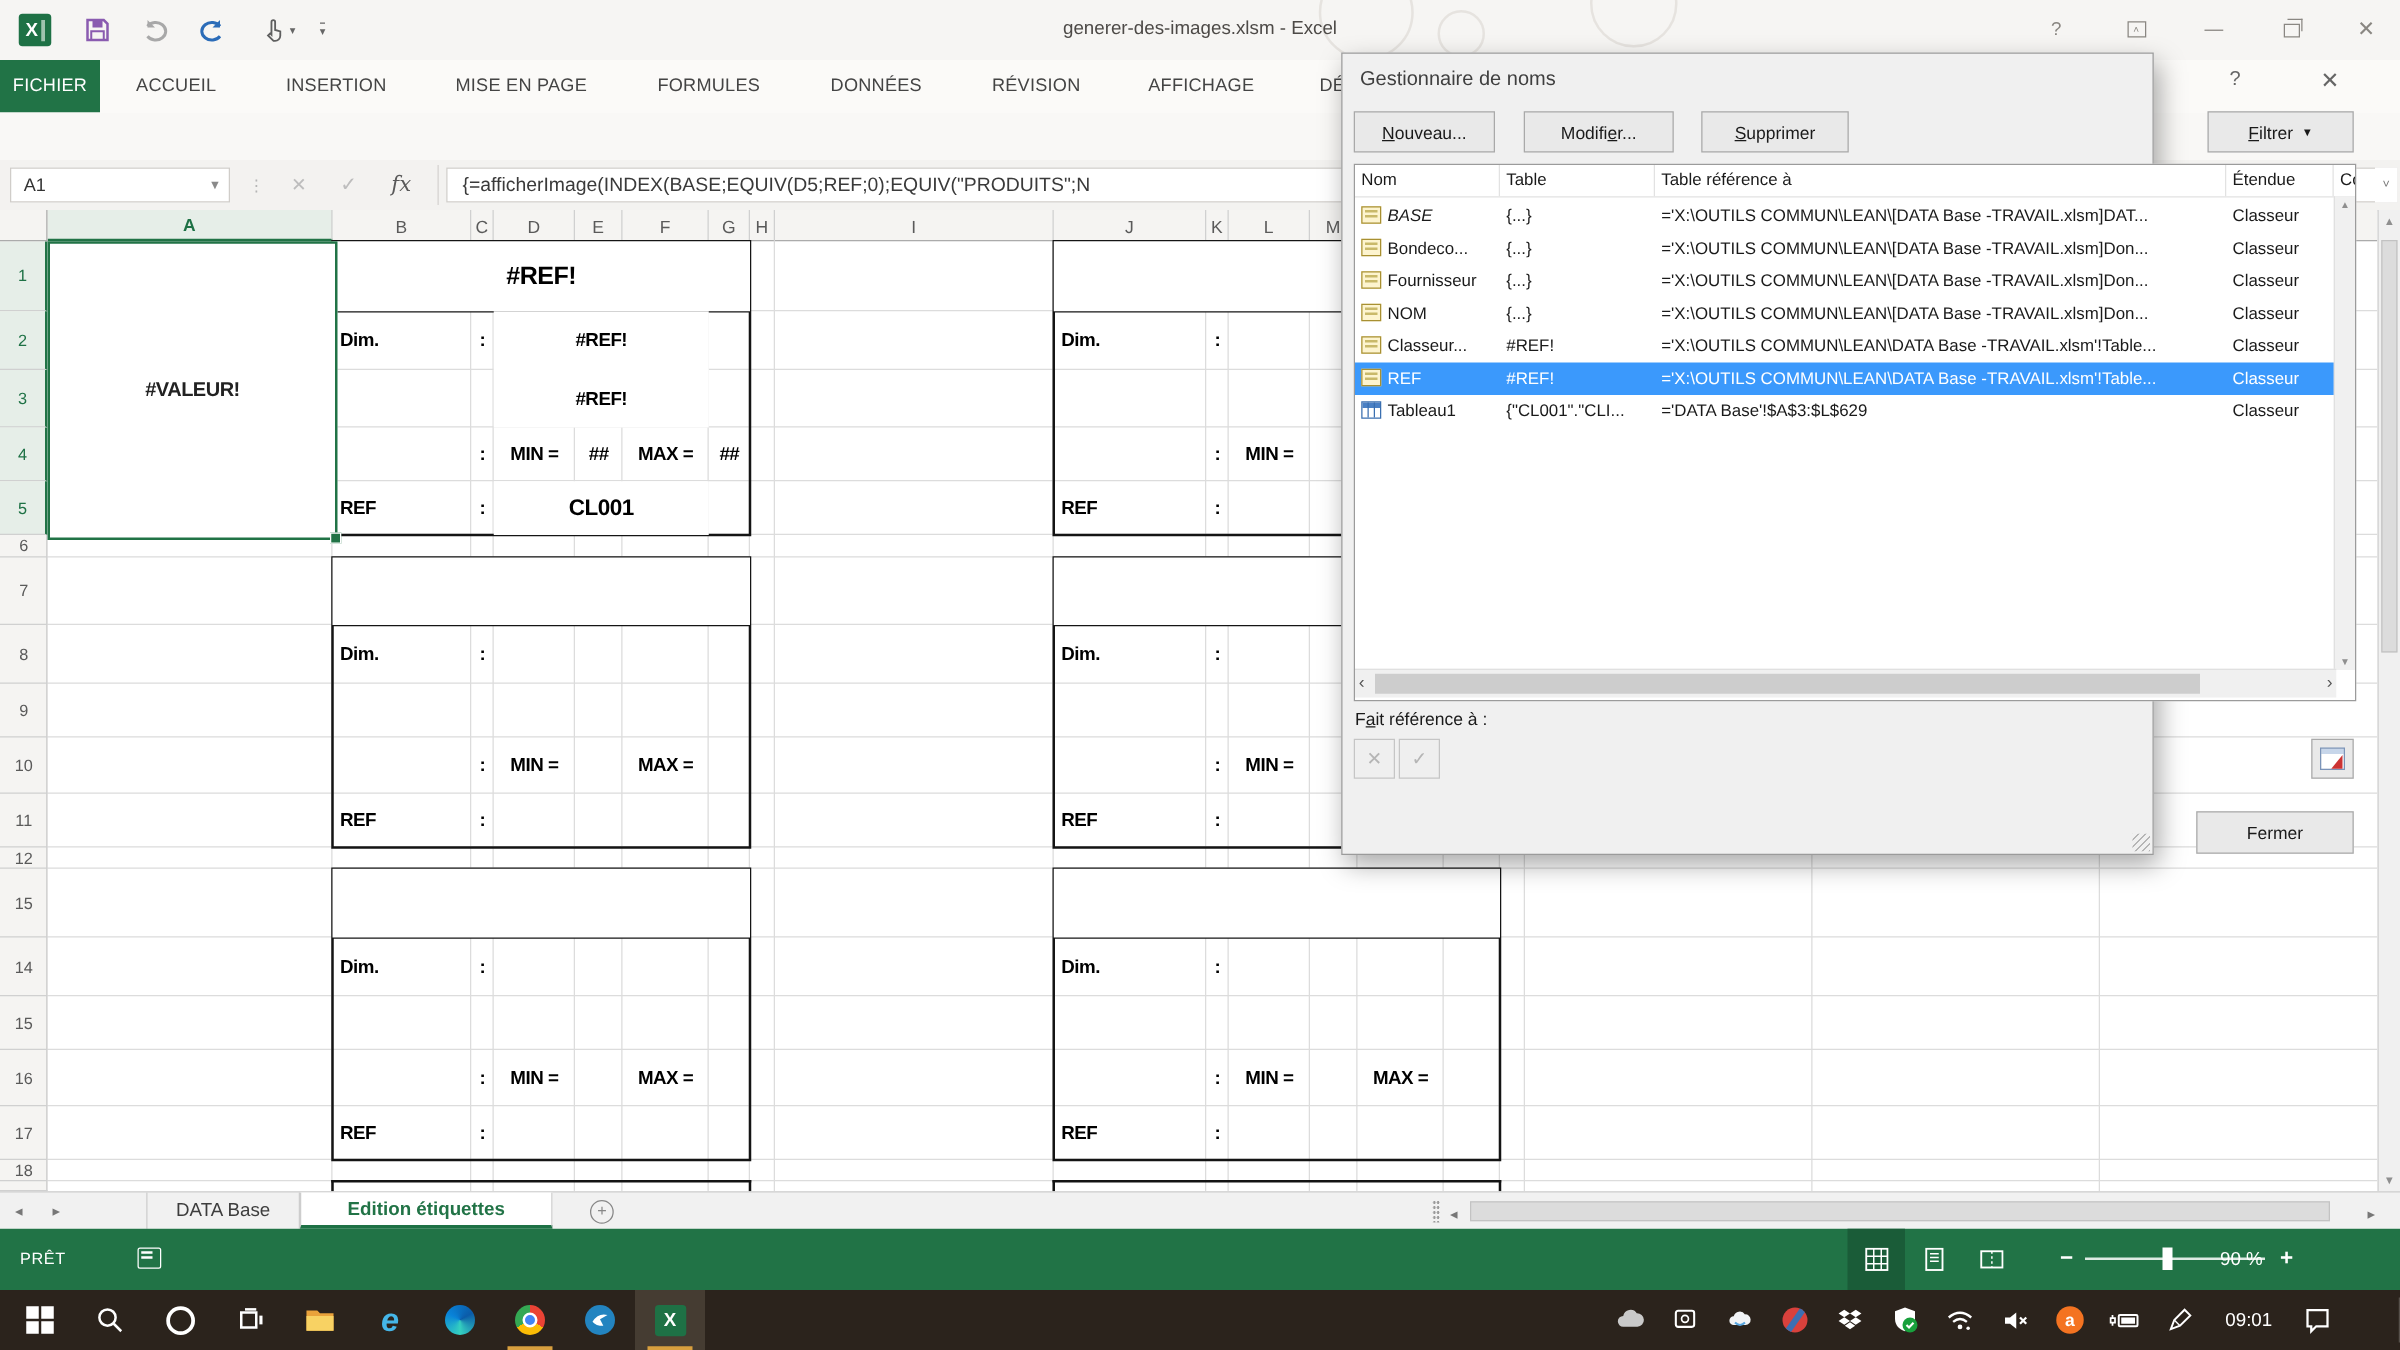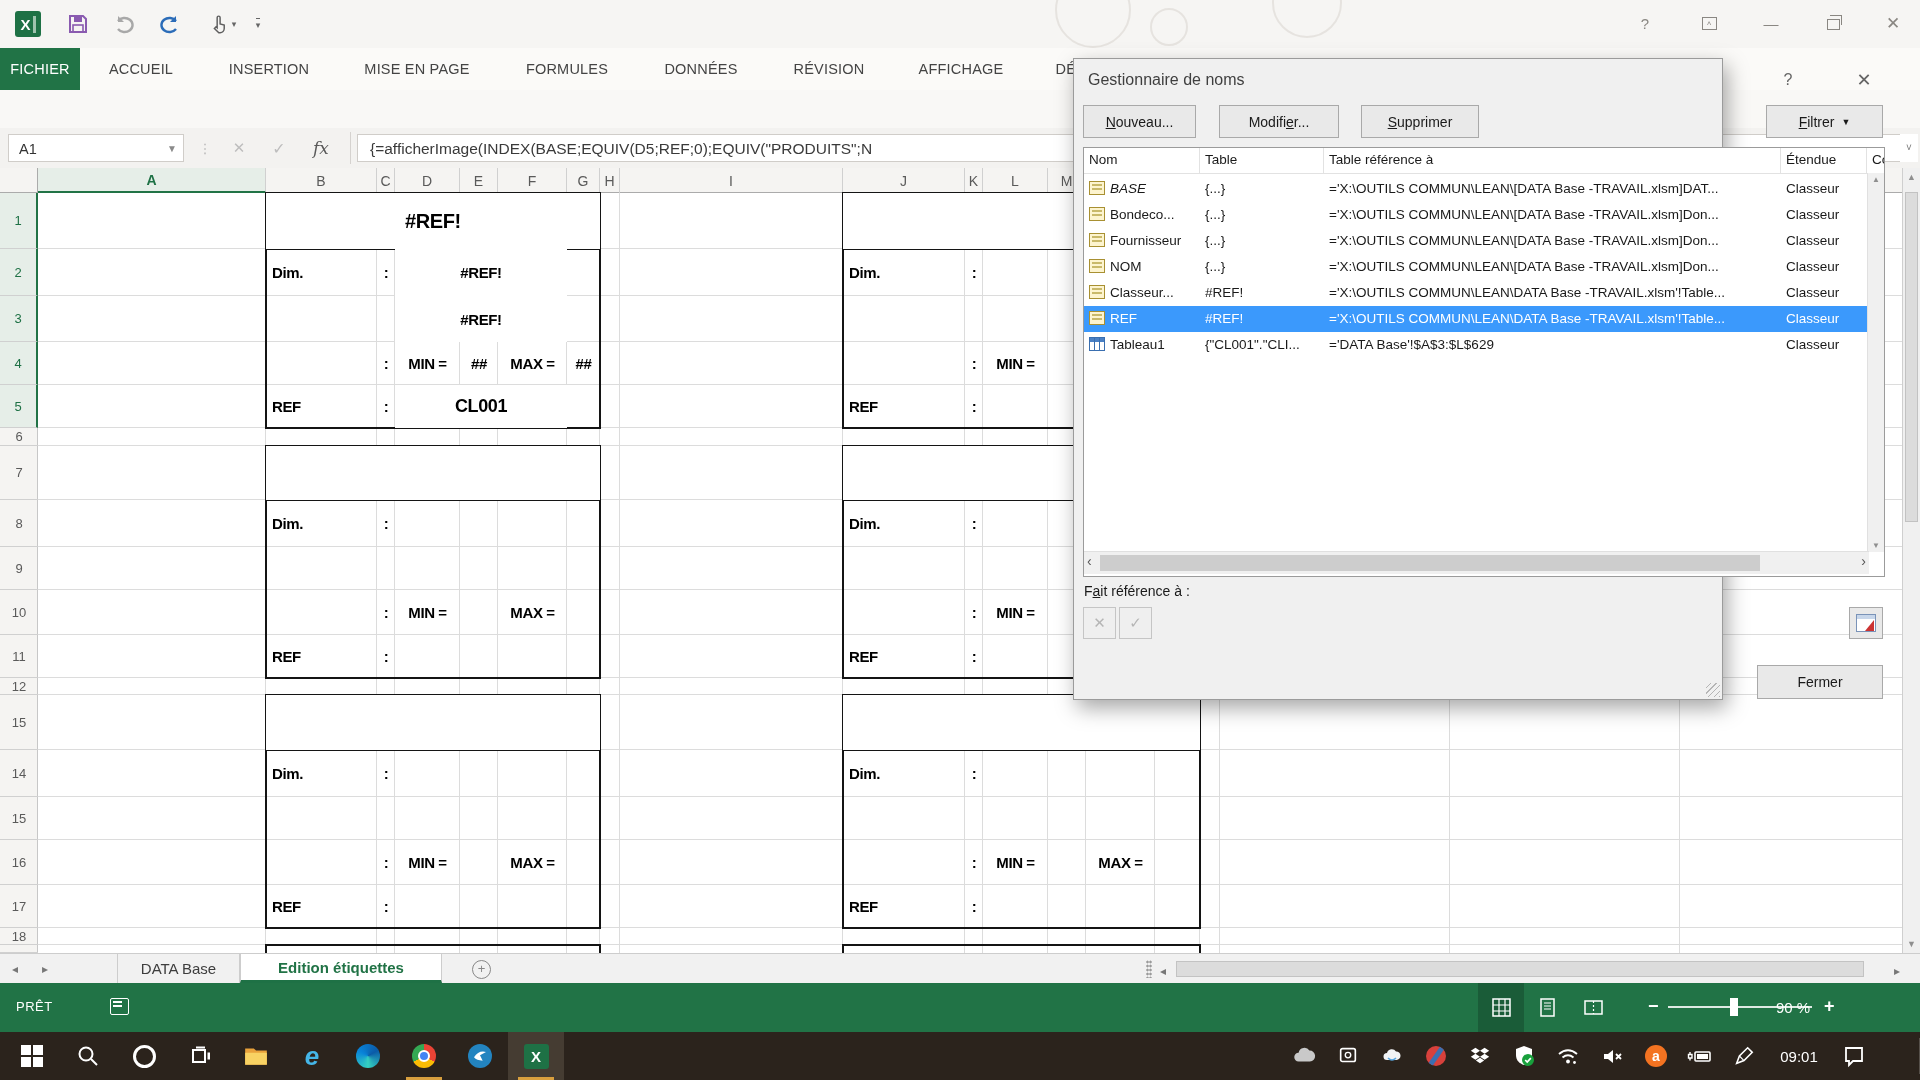--- a/index.html
+++ b/index.html
@@ -109,21 +109,21 @@
   .tb-ico{width:24px;height:24px;border-radius:50%;background:#2384c0;display:flex;align-items:center;justify-content:center}
   .ie-e{color:#45b6e8;font-size:26px;font-weight:bold;font-style:italic;line-height:24px}
   .xl-task{width:25px;height:25px;background:#1e7145;border-radius:3px;color:#fff;font-weight:bold;font-size:15px;
            display:flex;align-items:center;justify-content:center}
   .avast{width:22px;height:22px;border-radius:50%;background:#f47321;color:#fff;font-weight:bold;font-size:14px;
          display:flex;align-items:center;justify-content:center}
   .ccl{width:20px;height:20px;border-radius:50%;background:#d8413c;position:relative;overflow:hidden}
   .ccl:after{content:'';position:absolute;left:8px;top:-3px;width:5px;height:26px;background:#3b6fb2;transform:rotate(35deg)}
 
   
-  .dlg{position:absolute;left:1073px;top:58px;width:650px;height:642px;background:#f0f0f0;border:1px solid #9b9b9b;
+  .dlg{position:absolute;left:1073px;top:42px;width:650px;height:642px;background:#f0f0f0;border:1px solid #9b9b9b;
        box-shadow:4px 8px 20px rgba(0,0,0,.35);z-index:50;box-sizing:border-box;font-size:14px;color:#1a1a1a}
   .dlg-title{position:absolute;left:14px;top:12px;font-size:16px;color:#3f3f3f}
   .dlg-sysbtn{position:absolute;top:8px;width:28px;height:26px;display:flex;align-items:center;justify-content:center;color:#666;font-size:16px}
   .wbtn{position:absolute;height:33px;background:#e9e9e9;border:1px solid #a9a9a9;box-sizing:border-box;
         display:flex;align-items:center;justify-content:center;font-size:14px;color:#1a1a1a}
   .nmlist{position:absolute;left:9px;top:88px;width:802px;height:430px;background:#fff;border:1px solid #9b9b9b;box-sizing:border-box;overflow:hidden}
   .nmh{position:absolute;left:0;top:0;width:100%;height:25px;border-bottom:1px solid #e2e2e2;font-size:13.5px;color:#1a1a1a}
   .nmh span{position:absolute;top:4px;white-space:nowrap}
   .nmh .vsep{position:absolute;top:0;width:1px;height:25px;background:#e2e2e2}
   .nmr{position:absolute;left:0;width:785px;height:26px;font-size:13.5px;color:#1a1a1a}
@@ -184,20 +184,21 @@
   </div>
   <div class="qat-ico" style="left:202px;width:40px">
     <svg width="22" height="22" viewBox="0 0 24 24">
         <path d="M10 13V5a1.6 1.6 0 013.2 0v7l4.5 1.2V17a4.5 4.5 0 01-4.5 4.5h-1.4L7 16.8l1.8-1.8 1.2 1.2z" fill="none" stroke="#5f5f5f" stroke-width="1.6"></path>
       </svg>
     <span style="color:#666;font-size:9px;margin-left:2px">▾</span>
   </div>
   <div class="qat-ico" style="left:248px;width:20px">
     <span style="color:#666;font-size:9px;border-top:1.5px solid #666;padding-top:1px">▾</span>
   </div>
+  <div class="title-text">generer-des-images.xlsm - Excel</div>
   <div class="winbtn" style="left:1630px">?</div>
   <div class="winbtn" style="left:1694px">
     <span style="width:13px;height:11px;border:1.5px solid #8a8782;display:inline-flex;align-items:center;justify-content:center;font-size:8px">˄</span>
   </div>
   <div class="winbtn" style="left:1756px">—</div>
   <div class="winbtn" style="left:1818px">
       <span class="restore-glyph"></span>
     </div>
   <div class="winbtn" style="left:1878px;font-size:17px">✕</div>
 </div>
@@ -369,20 +370,21 @@
     <div class="cell merged" style="left: 843px; top: 527px; width: 357px; height: 55px; position: absolute;"></div>
     <div class="cell left" style="left: 843px; top: 582px; width: 122px; height: 47px; position: absolute;">Dim.</div>
     <div class="cell" style="left: 965px; top: 582px; width: 18px; height: 47px; position: absolute;">:</div>
     <div class="cell" style="left: 965px; top: 672px; width: 18px; height: 45px; position: absolute;">:</div>
     <div class="cell" style="left: 983px; top: 672px; width: 65px; height: 45px; position: absolute;">MIN =</div>
     <div class="cell" style="left: 1086px; top: 672px; width: 69px; height: 45px; position: absolute;">MAX =</div>
     <div class="cell left" style="left: 843px; top: 717px; width: 122px; height: 43px; position: absolute;">REF</div>
     <div class="cell" style="left: 965px; top: 717px; width: 18px; height: 43px; position: absolute;">:</div>
     <div class="blk stub" style="left: 265px; top: 776px; width: 336px; height: 9px; position: absolute;"></div>
     <div class="blk stub" style="left: 842px; top: 776px; width: 359px; height: 9px; position: absolute;"></div>
+    <div class="selbox" style="left: 38px; top: 25px; width: 228px; height: 235px; position: absolute;">#VALEUR!<div class="hdl"></div></div>
   </div>
 
 <div id="vscroll">
   <div class="arr" style="top:4px">▲</div>
   <div class="thumb"></div>
   <div class="arr" style="bottom:4px">▼</div>
 </div>
 
 <div class="tabstrip">
   <div class="navarr" style="left:12px">◂</div>

